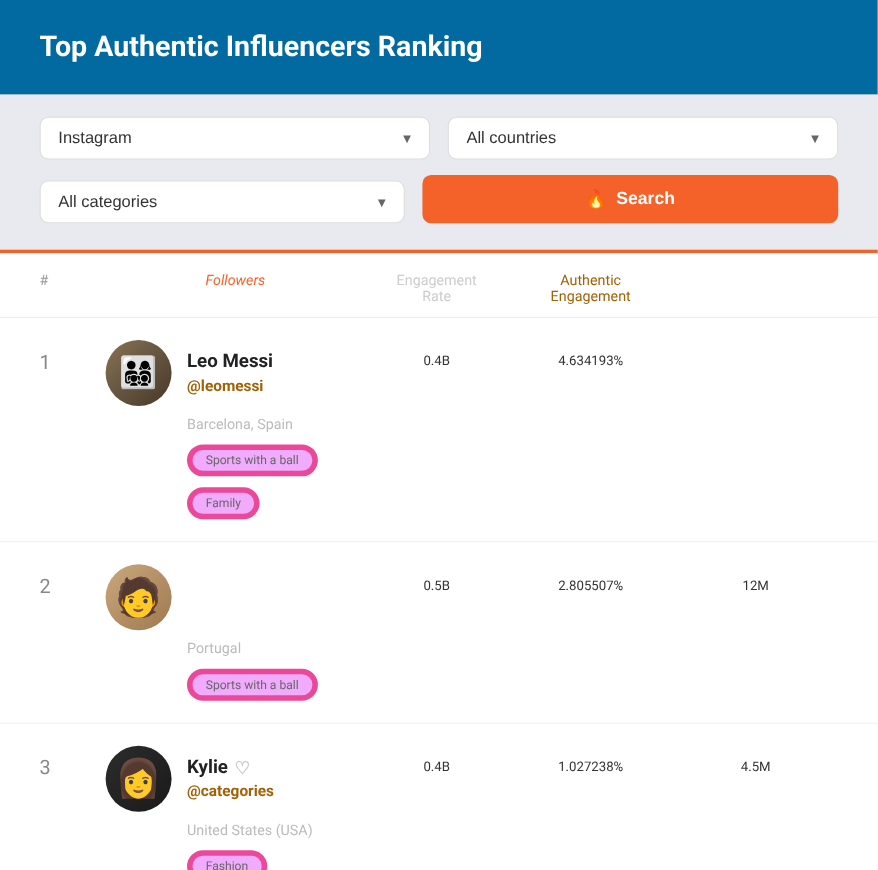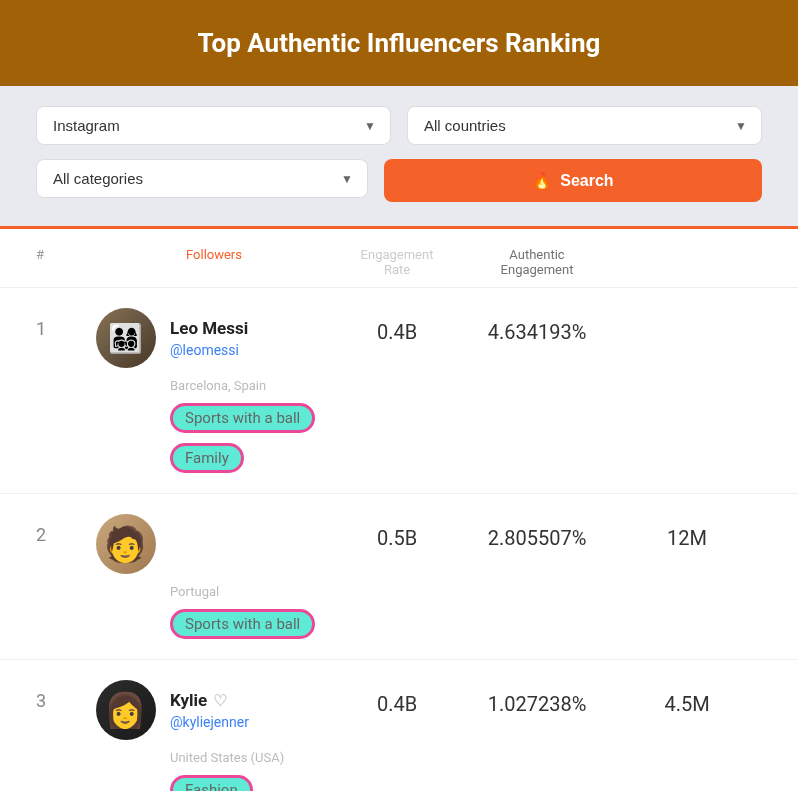--- a/index.html
+++ b/index.html
@@ -4,43 +4,42 @@
   <style>
     * { box-sizing: border-box; margin: 0; padding: 0; }
     body {
       font-family: -apple-system, BlinkMacSystemFont, 'Segoe UI', Roboto, sans-serif;
       background: #f0f2f5;
       width: 798px;
       min-height: 791px;
     }
 
     .header {
-      background: #a16207;
+      background: #0369a1;
       padding: 28px 36px;
-      text-align: center;
     }
     .header-title {
       color: white;
       font-size: 26px;
       font-weight: 700;
     }
 
     .filters-section {
       background: #e8eaf0;
       padding: 20px 36px 24px;
       display: flex;
       flex-direction: column;
       gap: 14px;
       border-bottom: 3px solid #f4622a;
     }
 
     .filters-row {
       display: flex;
       gap: 16px;
-      align-items: flex-start;
+      align-items: flex-end;
     }
 
     .select-wrapper {
       position: relative;
       background: white;
       border: 1px solid #ddd;
       border-radius: 8px;
       display: flex;
       align-items: center;
       padding: 10px 16px;
@@ -96,23 +95,23 @@
       border-bottom: 1px solid #eee;
     }
 
     .table-header .col-label {
       font-size: 13px;
       color: #999;
       text-align: center;
     }
     .table-header .col-label:first-child { text-align: left; }
     .table-header .col-label.username { color: #f4622a; text-align: left; padding-left: 10px; }
-    .table-header .col-label.followers { color: #f4622a; }
+    .table-header .col-label.followers { color: #f4622a; font-style: italic; }
     .table-header .col-label.engagement { color: #ccc; text-align: center; }
-    .table-header .col-label.authentic { color: #737373; text-align: center; }
+    .table-header .col-label.authentic { color: #a16207; text-align: center; }
 
     .ranking-row {
       display: grid;
       grid-template-columns: 60px 1fr 130px 150px 150px;
       padding: 20px 36px;
       border-bottom: 1px solid #f0f0f0;
       align-items: start;
     }
 
     .rank-num {
@@ -199,48 +198,49 @@
       gap: 6px;
     }
 
     .heart-icon {
       font-size: 16px;
       color: #ccc;
     }
 
     .username-handle {
       font-size: 14px;
-      color: #3b82f6;
+      color: #a16207;
+      font-weight: bold;
     }
 
     .user-meta {
       display: flex;
       align-items: center;
       gap: 10px;
       padding-left: 74px;
       margin-top: 6px;
       flex-wrap: wrap;
     }
 
     .location {
       font-size: 13px;
       color: #bbb;
     }
 
     .tag {
-      background: #5eead4;
-      border: 3px solid #ec4899;
+      background: #f0abfc;
+      border: 5px solid #ec4899;
       border-radius: 20px;
       padding: 3px 12px;
-      font-size: 15px;
+      font-size: 11px;
       color: #666;
     }
 
     .col-value {
-      font-size: 20px;
+      font-size: 12px;
       color: #333;
       text-align: center;
       padding-top: 12px;
       font-weight: 400;
     }
 
     .flame-icon {
       font-size: 16px;
     }
   </style>
@@ -340,21 +340,21 @@
   <div class="ranking-row">
     <div class="rank-num">3</div>
     <div class="user-info">
       <div class="user-main">
         <div class="avatar avatar-3"></div>
         <div class="user-name-block">
           <span class="display-name">
             <span>Kylie</span>
             <span class="heart-icon">♡</span>
           </span>
-          <span class="username-handle">@kyliejenner</span>
+          <span class="username-handle">@categories</span>
         </div>
       </div>
       <div class="user-meta">
         <span class="location">United States (USA)</span>
         <span class="tag">Fashion</span>
         <span class="tag">Barcelona</span>
         <span class="tag">Beauty</span>
       </div>
     </div>
     <div class="col-value">0.4B</div>

